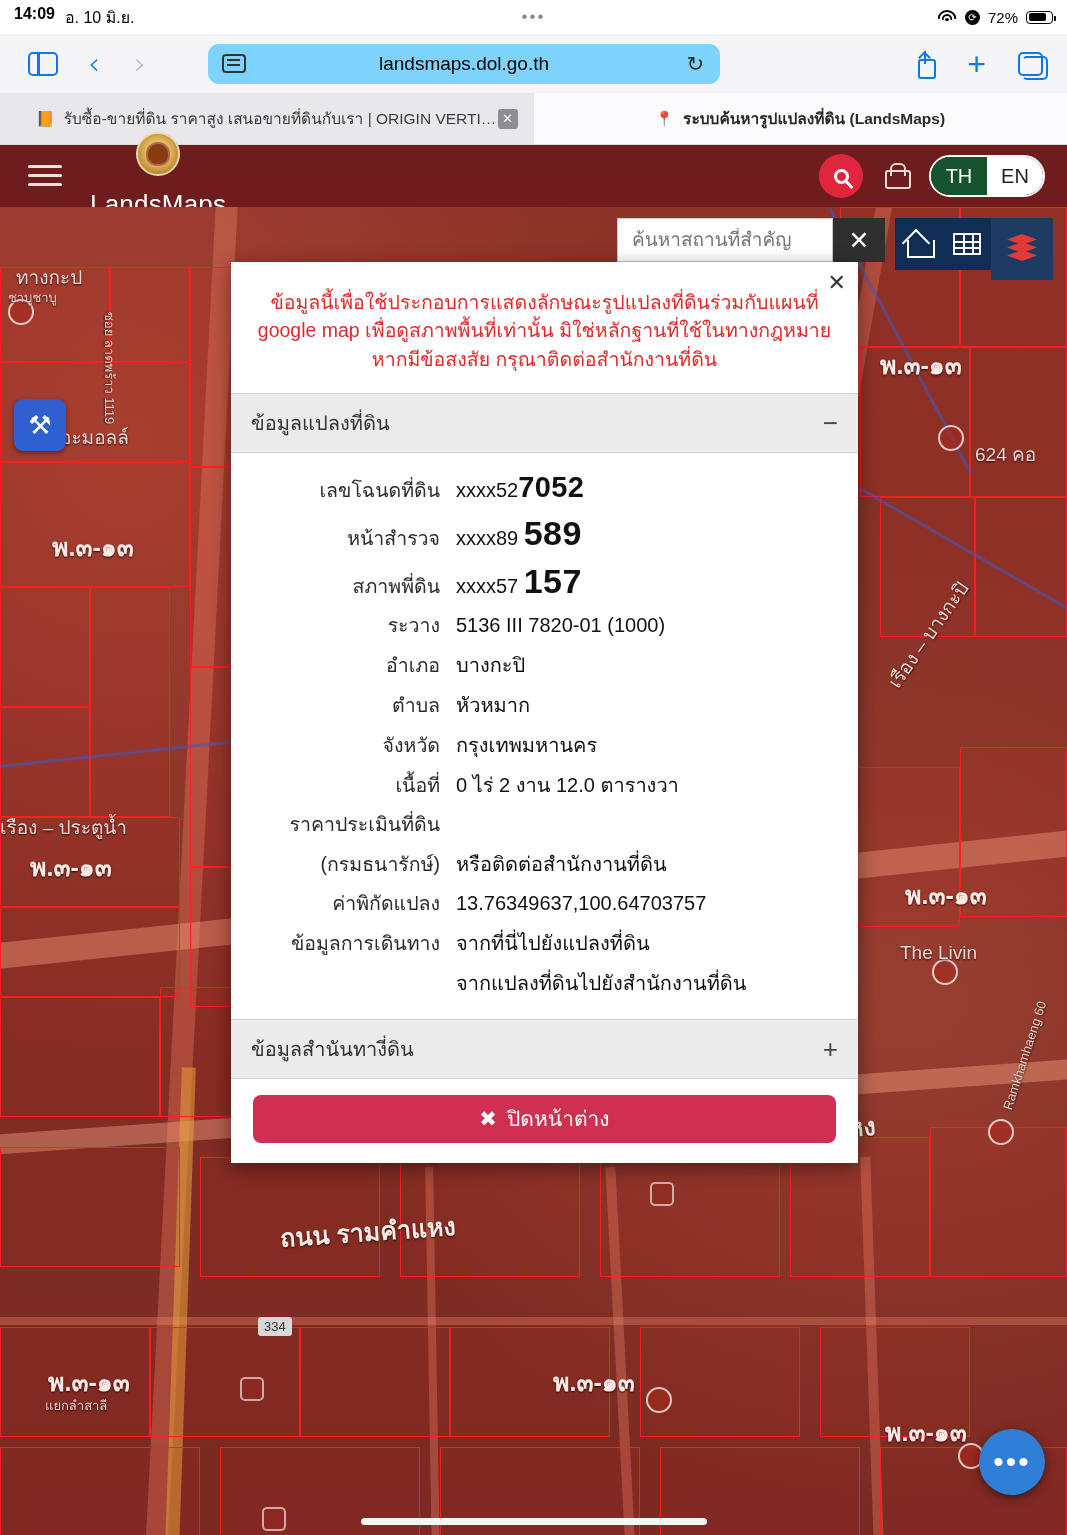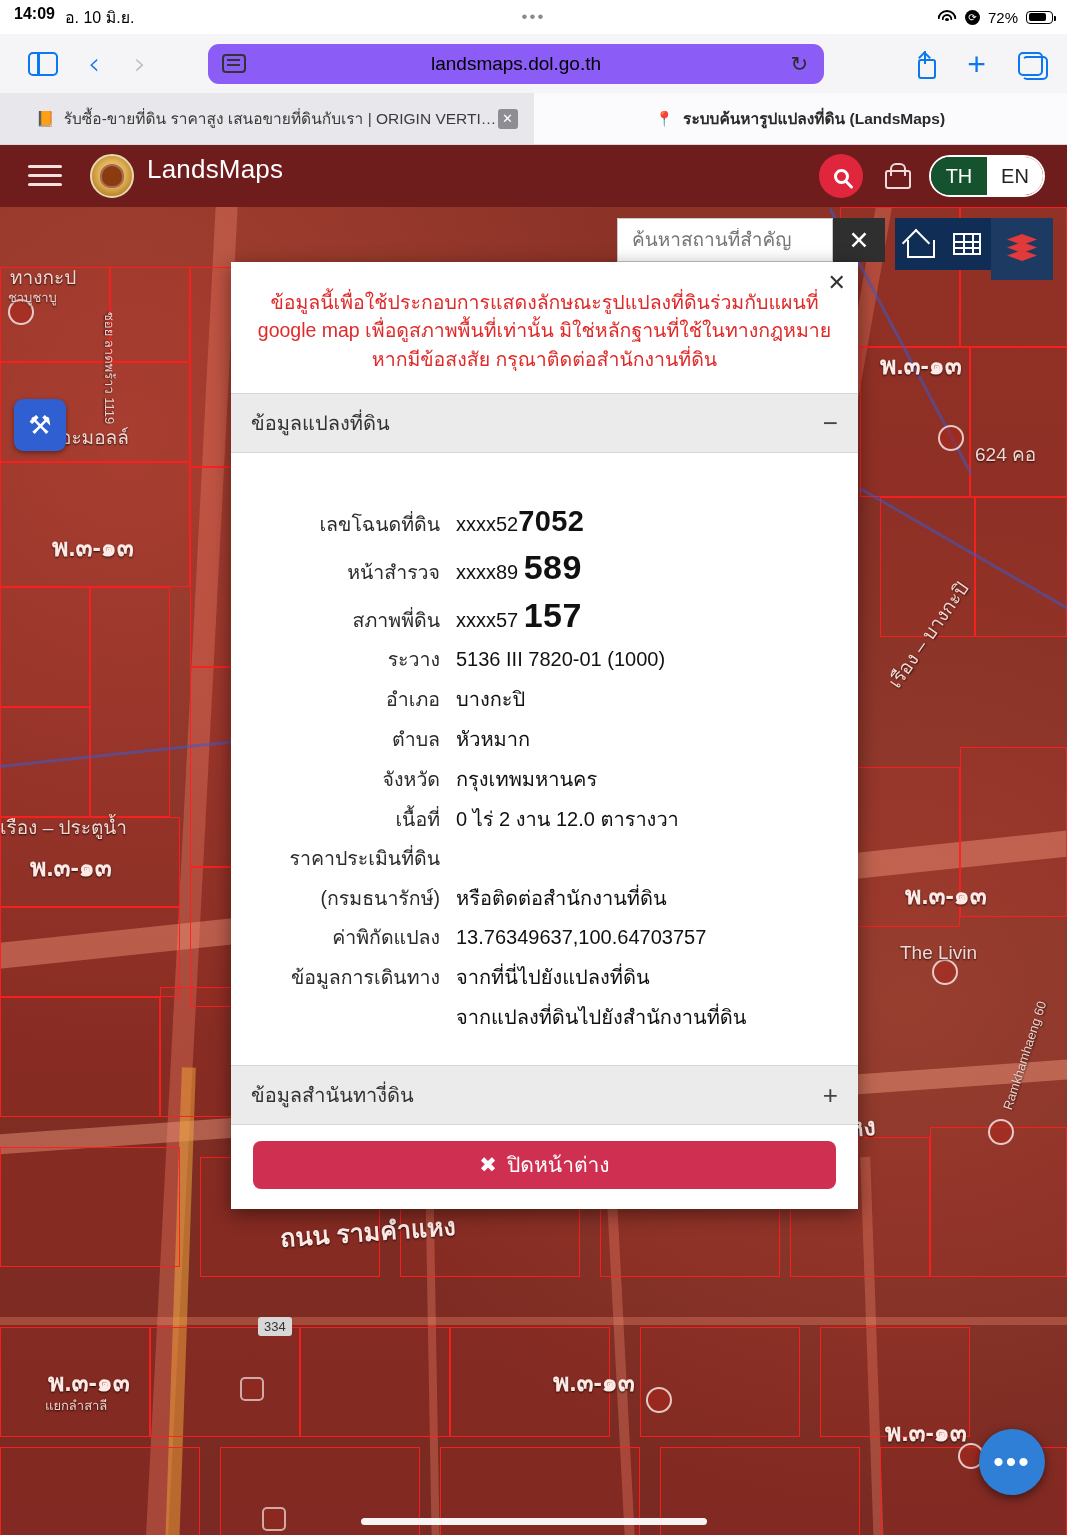--- a/index.html
+++ b/index.html
@@ -44,22 +44,22 @@
     background: #f5f4f6;
     display: flex; align-items: center;
   }
   .sidebar-ico { width: 30px; height: 24px; border: 2.5px solid #0b78ef; border-radius: 5px; position: relative; margin-left: 28px; }
   .sidebar-ico::before { content:""; position:absolute; left:7px; top:-2px; bottom:-2px; width:2.5px; background:#0b78ef;}
   .nav-arrows { display:flex; gap:34px; margin-left: 30px; font-size: 30px; line-height: 1; }
   .chev { font-family: "DejaVu Sans", sans-serif; font-weight: 300; }
   .chev.back { color: #0b78ef; }
   .chev.fwd { color: #b9b9bd; }
   .urlbar {
-    position: absolute; left: 208px; width: 616px; height: 40px;
-    background: #8b5cf6; border-radius: 11px;
+    position: absolute; left: 208px; width: 512px; height: 40px;
+    background: #7dd3fc; border-radius: 11px;
     display: flex; align-items: center; justify-content: center;
     font-size: 19px; color: #000;
   }
   .reader-ico { position: absolute; left: 14px; width: 24px; height: 19px; border: 2.2px solid #333; border-radius: 4px; }
   .reader-ico::before { content:""; position:absolute; left:3px; top:3px; width:13px; height:2px; background:#333; box-shadow: 0 5px 0 #333; }
   .reload-ico { position: absolute; right: 16px; font-size: 21px; color: #2b2b2b; }
   .chrome-right { position: absolute; right: 24px; display: flex; align-items: center; gap: 32px; color: #0b78ef; }
   .share-ico { width: 20px; height: 25px; position: relative; }
   .share-ico::before { content:""; position:absolute; left:3px; top:8px; width:14px; height:16px; border:2.2px solid #0b78ef; border-radius:3px;}
   .share-ico::after { content:""; position:absolute; left:8.2px; top:0px; width:2.4px; height:13px; background:#0b78ef;}
@@ -96,21 +96,21 @@
 
   
   .appheader {
     position: absolute; top: 145px; left: 0; width: 1067px; height: 62px;
     background: #6e1c1c;
     display: flex; align-items: center;
   }
   .burger { margin-left: 28px; width: 34px; height: 24px; position: relative; }
   .burger i { position: absolute; left: 0; width: 34px; height: 3px; background: #f2e2e2; border-radius: 2px; }
   .burger i:nth-child(1){top:1px}.burger i:nth-child(2){top:10px}.burger i:nth-child(3){top:19px}
-  .brand { display: flex; align-items: flex-start; gap: 13px; margin-left: 28px; }
+  .brand { display: flex; align-items: center; gap: 13px; margin-left: 28px; flex-direction: column; }
   .brand-logo {
     width: 44px; height: 44px; border-radius: 50%;
     background: radial-gradient(circle at 50% 45%, #f4d9a0 0%, #e0b257 45%, #b8832c 75%, #7d4f12 100%);
     border: 2px solid #e8d7b0; position: relative; overflow: hidden;
   }
   .brand-logo::after {
     content: ""; position: absolute; left: 50%; top: 50%; transform: translate(-50%,-50%);
     width: 24px; height: 24px; background: #8a3b12; border-radius: 50% 50% 45% 45%;
     box-shadow: 0 0 0 2px rgba(255,255,255,.25) inset;
   }
@@ -217,21 +217,21 @@
   .disclaimer {
     padding: 26px 22px 20px 22px;
     color: #e02a2a; font-size: 19.5px; line-height: 1.45; text-align: center;
   }
   .section-head {
     background: #ebebeb; border-top: 1px solid #d6d6d6; border-bottom: 1px solid #d6d6d6;
     padding: 13px 20px; font-size: 20px; color: #333;
     display: flex; align-items: center; justify-content: space-between;
   }
   .section-head .sign { font-size: 26px; color: #444; line-height: 1; }
-  .rows { padding: 14px 0 28px 0; margin-top: 34px; }
+  .rows { padding: 14px 0 16px 0; }
   .row { display: flex; align-items: baseline; padding: 4px 20px; }
   .row .lbl { flex: 0 0 205px; text-align: right; padding-right: 16px; color: #2b2b2b; font-size: 19.5px; }
   .row .val { flex: 1; color: #111; font-size: 20px; }
   .val .masked { font-size: 20px; color: #111; }
   .val .big1 { font-size: 29px; font-weight: 600; letter-spacing: .4px; }
   .val .big2 { font-size: 34px; font-weight: 600; letter-spacing: .4px; }
   .link { color: #2f7fd6; }
   .closebar {
     margin: 16px 22px 20px 22px; height: 48px; border-radius: 8px;
     background: #cf3052; color: #fff; font-size: 21px;
@@ -437,21 +437,21 @@
     <div class="mlabel big" style="left:880px; top:138px;">พ.๓-๑๓</div>
     <div class="mlabel big" style="left:30px;  top:640px;">พ.๓-๑๓</div>
     <div class="mlabel big" style="left:905px; top:668px;">พ.๓-๑๓</div>
     <div class="mlabel big" style="left:48px;  top:1155px;">พ.๓-๑๓</div>
     <div class="mlabel big" style="left:553px; top:1155px;">พ.๓-๑๓</div>
     <div class="mlabel big" style="left:885px; top:1205px;">พ.๓-๑๓</div>
     <div class="mlabel" style="left:975px; top:232px;">624 คอ</div>
     <div class="mlabel" style="left:900px; top:735px;">The Livin</div>
     <div class="mlabel big" style="left:700px; top:905px; transform: rotate(-4deg);">ถนน รามคำแหง</div>
     <div class="mlabel big" style="left:280px; top:1005px; transform: rotate(-4deg);">ถนน รามคำแหง</div>
-    <div class="mlabel" style="left:10px;   top:55px;">ทางกะป</div>
+    <div class="mlabel" style="left:16px;   top:55px;">ทางกะป</div>
     <div class="mlabel small" style="left:8px;   top:80px;">ชาบูชาบู</div>
     <div class="mlabel small" style="left:120px; top:105px; transform: rotate(90deg); transform-origin: left top;">ซอย ลาดพร้าว 1119</div>
     <div class="mlabel" style="left:60px;  top:215px;">อะมอลล์</div>
     <div class="mlabel" style="left:0px;   top:605px;">เรือง – ประตูน้ำ</div>
     <div class="mlabel" style="left:880px; top:470px; transform: rotate(-55deg); transform-origin: left top;">เรือง – บางกะปิ</div>
     <div class="mlabel small" style="left:45px;  top:1188px;">แยกลำสาลี</div>
     <div class="mlabel small" style="left:258px; top:1110px; background:#d8d8d8; color:#333; padding:2px 6px; border-radius:3px; text-shadow:none;">334</div>
     <div class="mlabel small" style="left:1000px; top:900px; transform: rotate(-72deg); transform-origin: left top;">Ramkhamhaeng 60</div>
 
     <div class="mapbtn-left">⚒</div>

